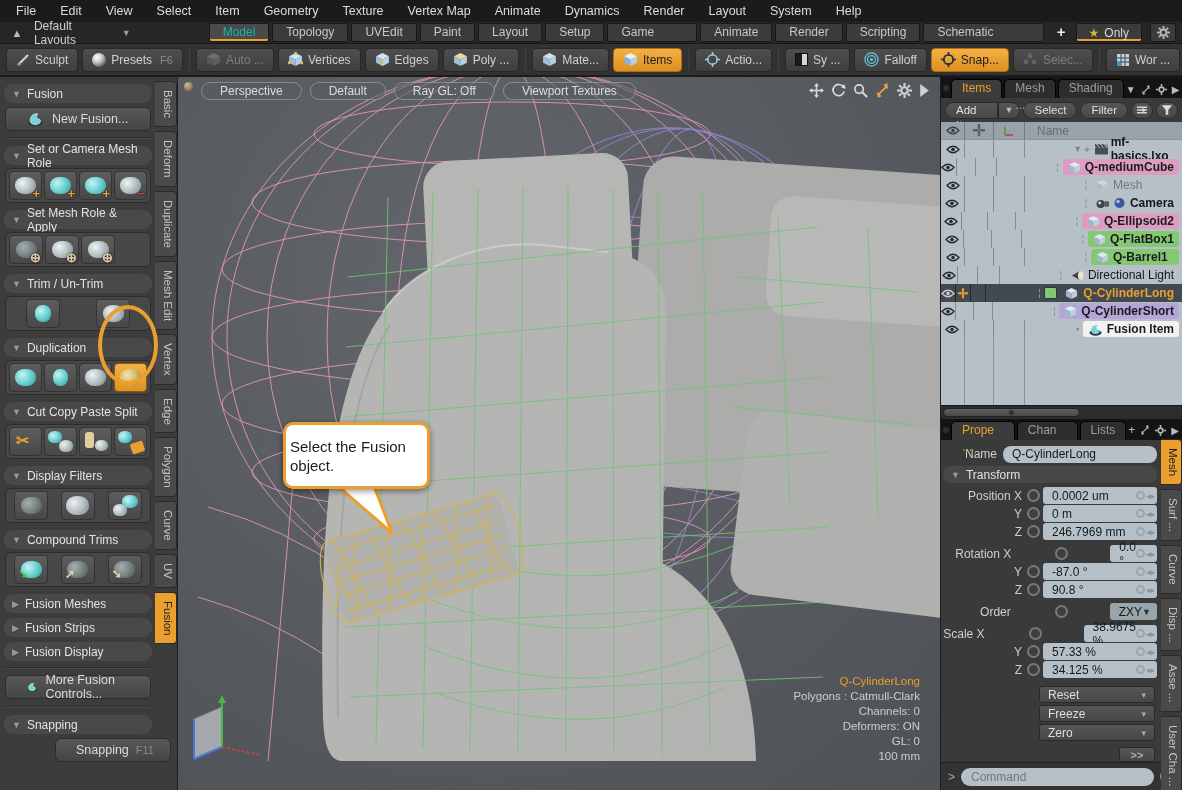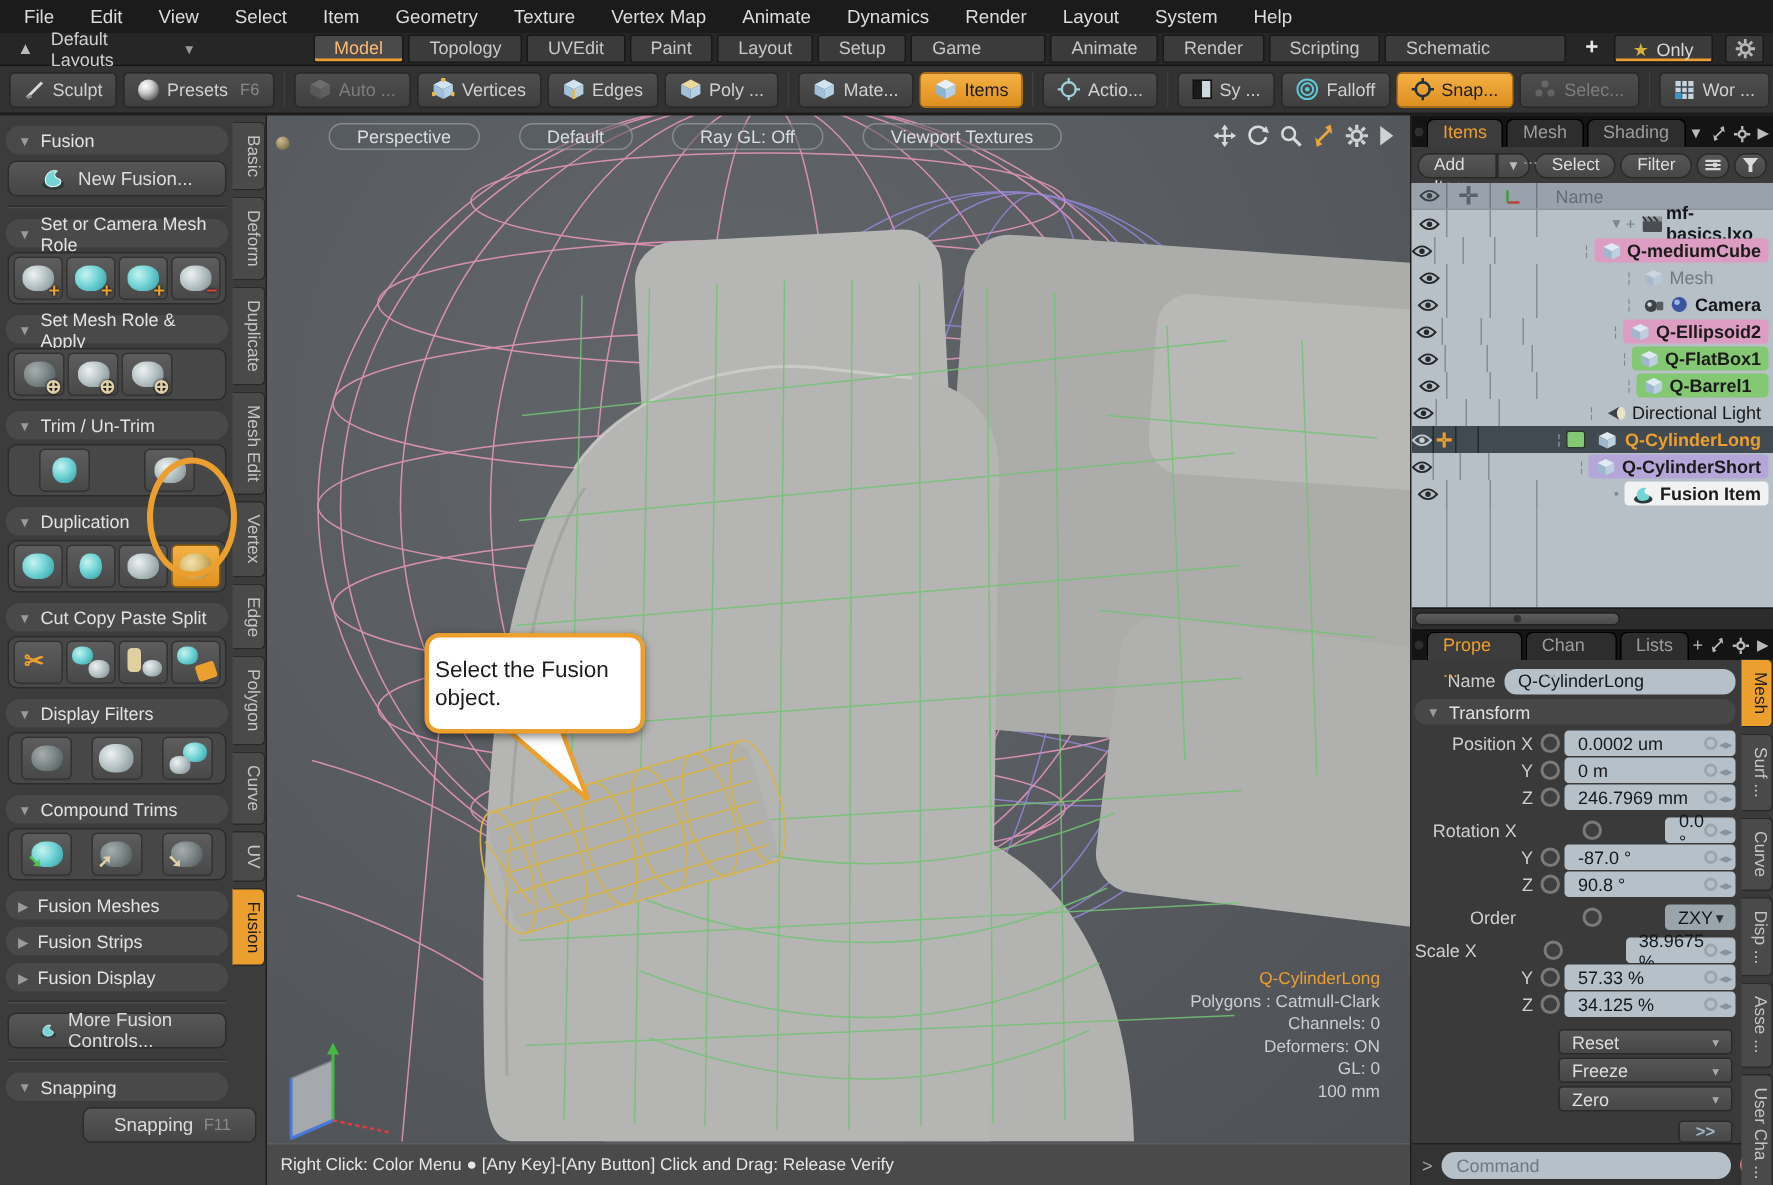--- a/index.html
+++ b/index.html
@@ -12,21 +12,21 @@
   .menu-item { color:#dcdcdc; font-size:12.5px; padding:0 12px; line-height:22px; cursor:default; }
 
   
   .layoutbar { height:22px; background:#262626; display:flex; align-items:center; padding:0 6px; border-bottom:1px solid #161616; }
   .lb-up { color:#bbb; font-size:11px; width:22px; text-align:center; }
   .lb-selector { color:#cfcfcf; font-size:12px; margin-right:8px; display:flex; align-items:center; gap:5px; padding:0 6px; }
   .lb-selector .car { font-size:9px; color:#999; }
   .lb-tabs { display:flex; gap:3px; margin-left:64px; }
   .lb-tab { background:#3b3b3b; border:1px solid #191919; color:#c8c8c8; font-size:12px; height:19px;
     line-height:17px; padding:0 13px; border-radius:2px; }
-  .lb-tab.active { background:#4a4a4a; color:#fdba74; box-shadow:inset 0 -2px 0 var(--accent_orange); }
+  .lb-tab.active { background:#4a4a4a; color:#14b8a6; box-shadow:inset 0 -2px 0 var(--accent_orange); }
   .lb-plus { background:transparent; border:none; color:#e8e8e8; font-size:15px; font-weight:bold; padding:0 10px; }
   .lb-right { margin-left:auto; display:flex; align-items:center; gap:8px; }
   .lb-only { display:flex; align-items:center; gap:5px; background:#3b3b3b; border:1px solid #191919; height:19px;
     padding:0 12px; border-radius:2px; color:#d8d8d8; font-size:12px; box-shadow:inset 0 -2px 0 var(--accent_orange); }
   .star { color:#d8b33c; font-size:12px; }
   .lb-gear { width:26px; height:19px; background:#3b3b3b; border:1px solid #191919; border-radius:2px;
     display:flex; align-items:center; justify-content:center; }
 
   
   .toolbar { height:34px; background:#323232; border-bottom:2px solid #1c1c1c; display:flex; align-items:center; padding:0 6px; gap:4px; }
@@ -79,21 +79,21 @@
   .vtab.active { background:var(--accent_orange); color:#1e1e1e; }
 
   
   .halo { position:absolute; left:98px; top:228px; width:60px; height:80px; border:4px solid var(--accent_orange);
     border-radius:50%; z-index:30; pointer-events:none; }
 
   
   .center { flex:1; display:flex; flex-direction:column; min-width:0; }
   .viewport { position:relative; flex:1; background:radial-gradient(circle at 40% 30%, #63676c 0%, #54575b 70%, #4e5155 100%); overflow:hidden; }
   .viewport svg.scene { position:absolute; left:0; top:0; }
-  .vp-head { position:absolute; left:6px; top:5px; display:flex; align-items:flex-end; gap:26px; z-index:20; }
+  .vp-head { position:absolute; left:6px; top:5px; display:flex; align-items:flex-start; gap:8px; z-index:20; }
   .vp-dot { width:9px; height:9px; border-radius:50%; background:radial-gradient(circle at 35% 30%, #cdbb90, #6a5a38); }
   .vp-btn { height:18px; border-radius:9px; background:rgba(88,92,96,.55); border:1px solid rgba(170,175,180,.55);
     color:#d9dde0; font-size:12px; padding:0 18px; line-height:16px; }
   .vp-icons { position:absolute; right:10px; top:6px; display:flex; gap:7px; align-items:center; z-index:20; }
   .vp-info { position:absolute; right:20px; bottom:26px; text-align:right; z-index:15; font-size:11.5px; color:#c9ced2; line-height:15px; }
   .vp-info .sel { color:var(--accent_orange); }
   .callout { position:absolute; left:105px; top:345px; width:147px; height:67px; background:#fff; border:3px solid var(--accent_orange);
     border-radius:10px; box-shadow:0 2px 6px rgba(0,0,0,.45); z-index:25; display:flex; align-items:center; justify-content:center;
     color:#1c1c1c; font-size:15px; line-height:19px; padding:4px; }
   .callout-tail { position:absolute; left:160px; top:408px; z-index:24; }
@@ -716,23 +716,20 @@
         <div class="vp-info">
           <div class="sel">Q-CylinderLong</div>
           <div>Polygons : Catmull-Clark</div>
             <div>Channels: 0</div>
             <div>Deformers: ON</div>
             <div>GL: 0</div>
             <div>100 mm</div>
         </div>
       </div>
 
-      <div class="statusbar">
-        <span>Right Click: Color Menu ● [Any Key]-[Any Button] Click and Drag: Release Verify</span>
-      </div>
     </div>
 
     <div class="rpanel">
 
       <div style="height:342px; display:flex; flex-direction:column;">
         <div class="ptabs">
           <div class="ptab active">Items</div>
             <div class="ptab">Mesh ...</div>
             <div class="ptab">Shading</div>
           <div class="ptab-icons">

